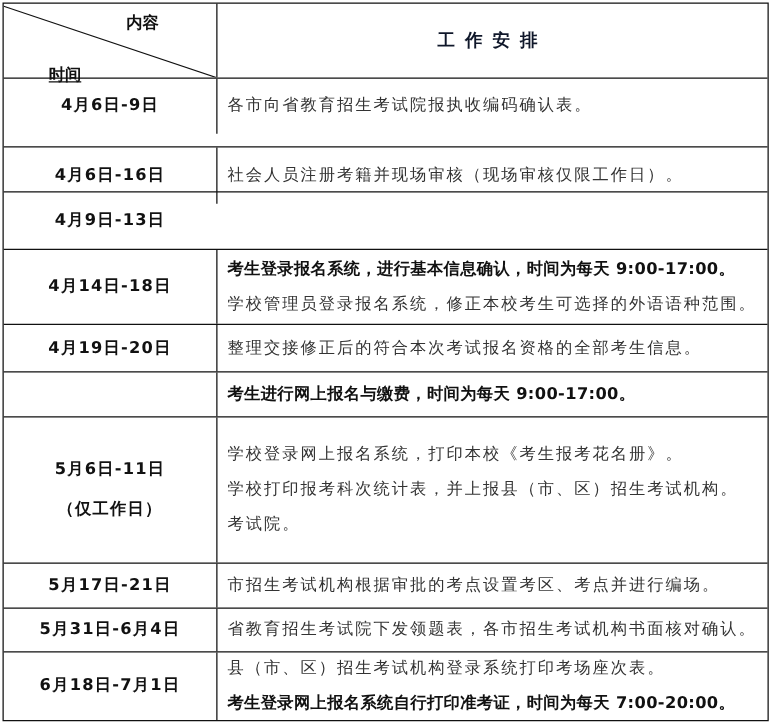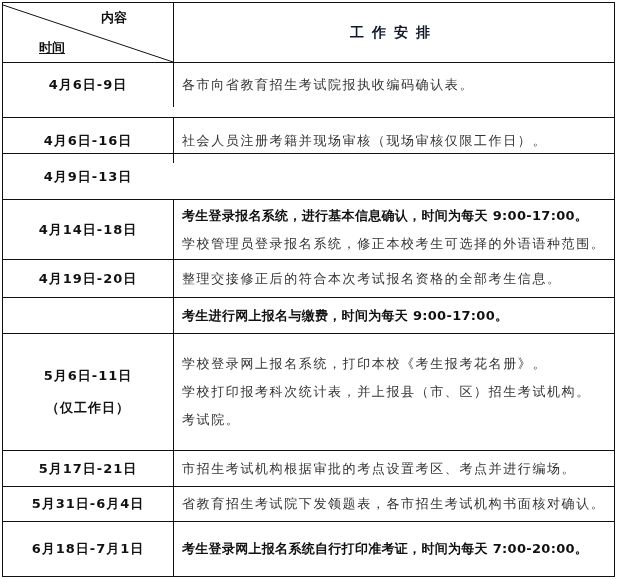--- a/index.html
+++ b/index.html
@@ -12,21 +12,21 @@
   .cell-time { position:absolute; left:0; top:0; bottom:0; width:170px;
                display:flex; flex-direction:column; align-items:center; justify-content:center;
                font-weight:bold; font-size:13px; color:#111; letter-spacing:1px; line-height:32px; }
   .cell-work { position:absolute; left:170px; right:0; top:0; bottom:0;
                border-left:1px solid #111; padding-left:8px;
                display:flex; flex-direction:column; justify-content:center; }
   .line { font-size:13px; line-height:28px; white-space:nowrap; color:#333; letter-spacing:1.6px; }
   .line.bold { font-weight:bold; color:#111; letter-spacing:0.3px; }
   .hdr-diag { position:absolute; left:0; top:0; width:170px; height:59px; }
   .hdr-content { position:absolute; left:98px; top:6px; font-weight:bold; font-size:13px; color:#111; }
-  .hdr-time { position:absolute; left:36px; top:36px; font-weight:bold; font-size:13px; color:#111;text-decoration:underline; }
+  .hdr-time { position:absolute; left:36px; top:48px; font-weight:bold; font-size:13px; color:#111;text-decoration:underline; }
   .hdr-work { font-weight:bold; font-size:14px; color:#0f172a; letter-spacing:8px; text-align:center; padding-left:0; align-items:center; }
 </style>
 </head>
 <body>
 
 <div class="tbl">
   <div class="row first" style="top:0;height:59px;">
     <svg class="hdr-diag" width="170" height="59">
         <line x1="0" y1="2" x2="170" y2="59" stroke="#111" stroke-width="1"></line>
       </svg>
@@ -103,17 +103,18 @@
         </div>
         <div class="cell-work">
           <div class="line">省教育招生考试院下发领题表，各市招生考试机构书面核对确认。</div>
         </div>
       </div>
       <div class="row" style="top: 518px; height: 55px;">
         <div class="cell-time">
           <span>6月18日-7月1日</span>
         </div>
         <div class="cell-work">
+          <div class="line">县（市、区）招生考试机构登录系统打印考场座次表。</div>
           <div class="line bold">考生登录网上报名系统自行打印准考证，时间为每天 7:00-20:00。</div>
         </div>
       </div>
     </div>
 </div>
 
 </body></html>

